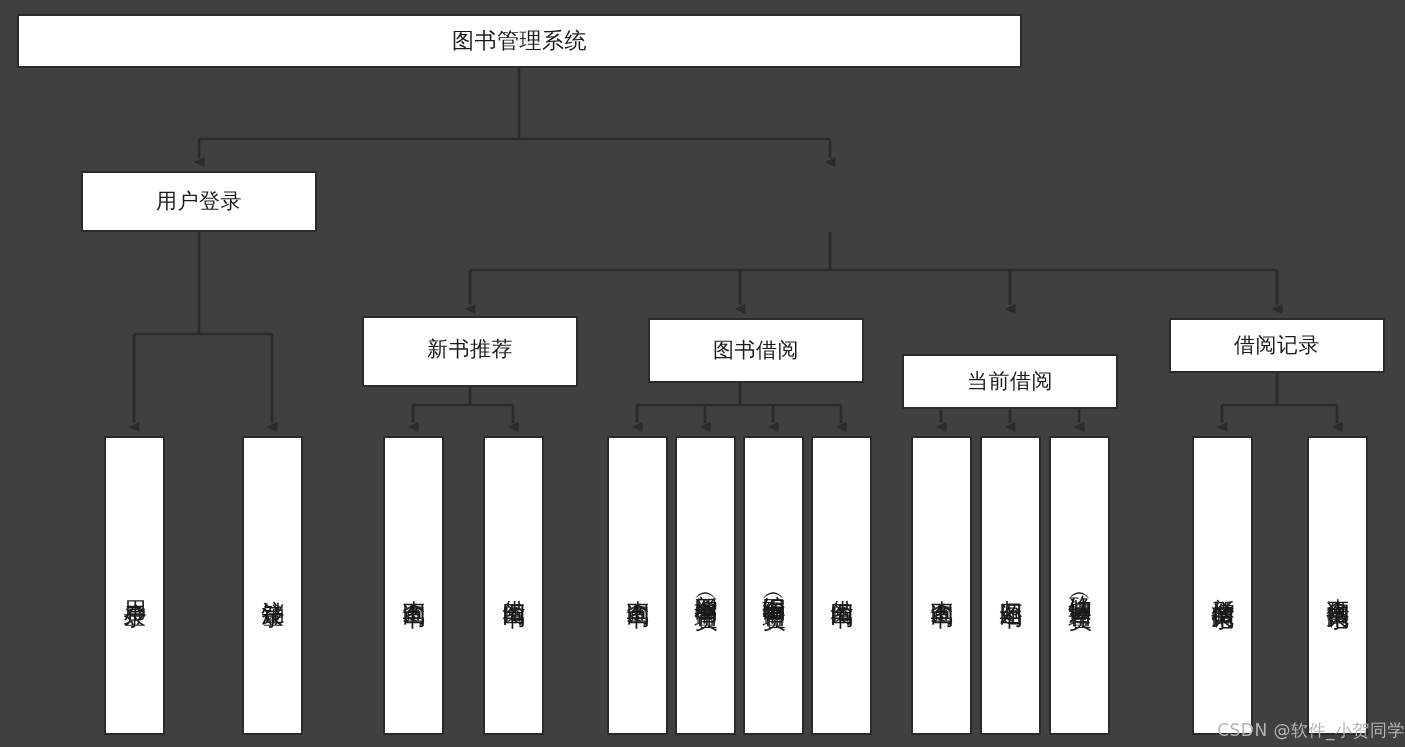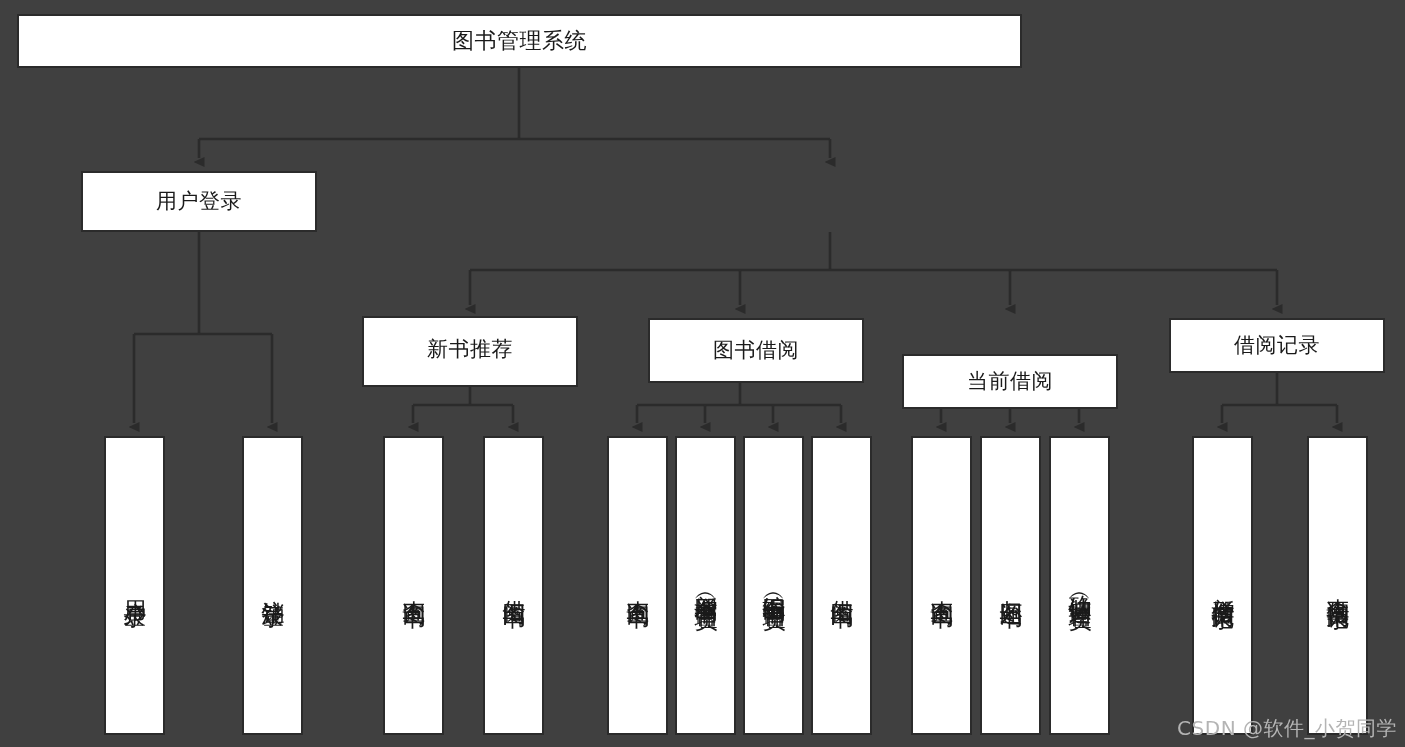--- a/index.html
+++ b/index.html
@@ -60,23 +60,23 @@
   .node.vert .label {
     writing-mode: vertical-rl;
     text-orientation: upright;
     font-size: 23px;
     line-height: 1.12;
     letter-spacing: 2px;
     max-height: 100%;
   }
   #watermark {
     position: absolute;
-    right: 8px;
+    right: 0;
     bottom: 5px;
-    font-size: 20px;
+    font-size: 17px;
     color: #b4b4b4;
     letter-spacing: 0.5px;
     z-index: 5;
     white-space: nowrap;
   }
 </style>
 </head>
 <body>
 
 <div id="canvas">

